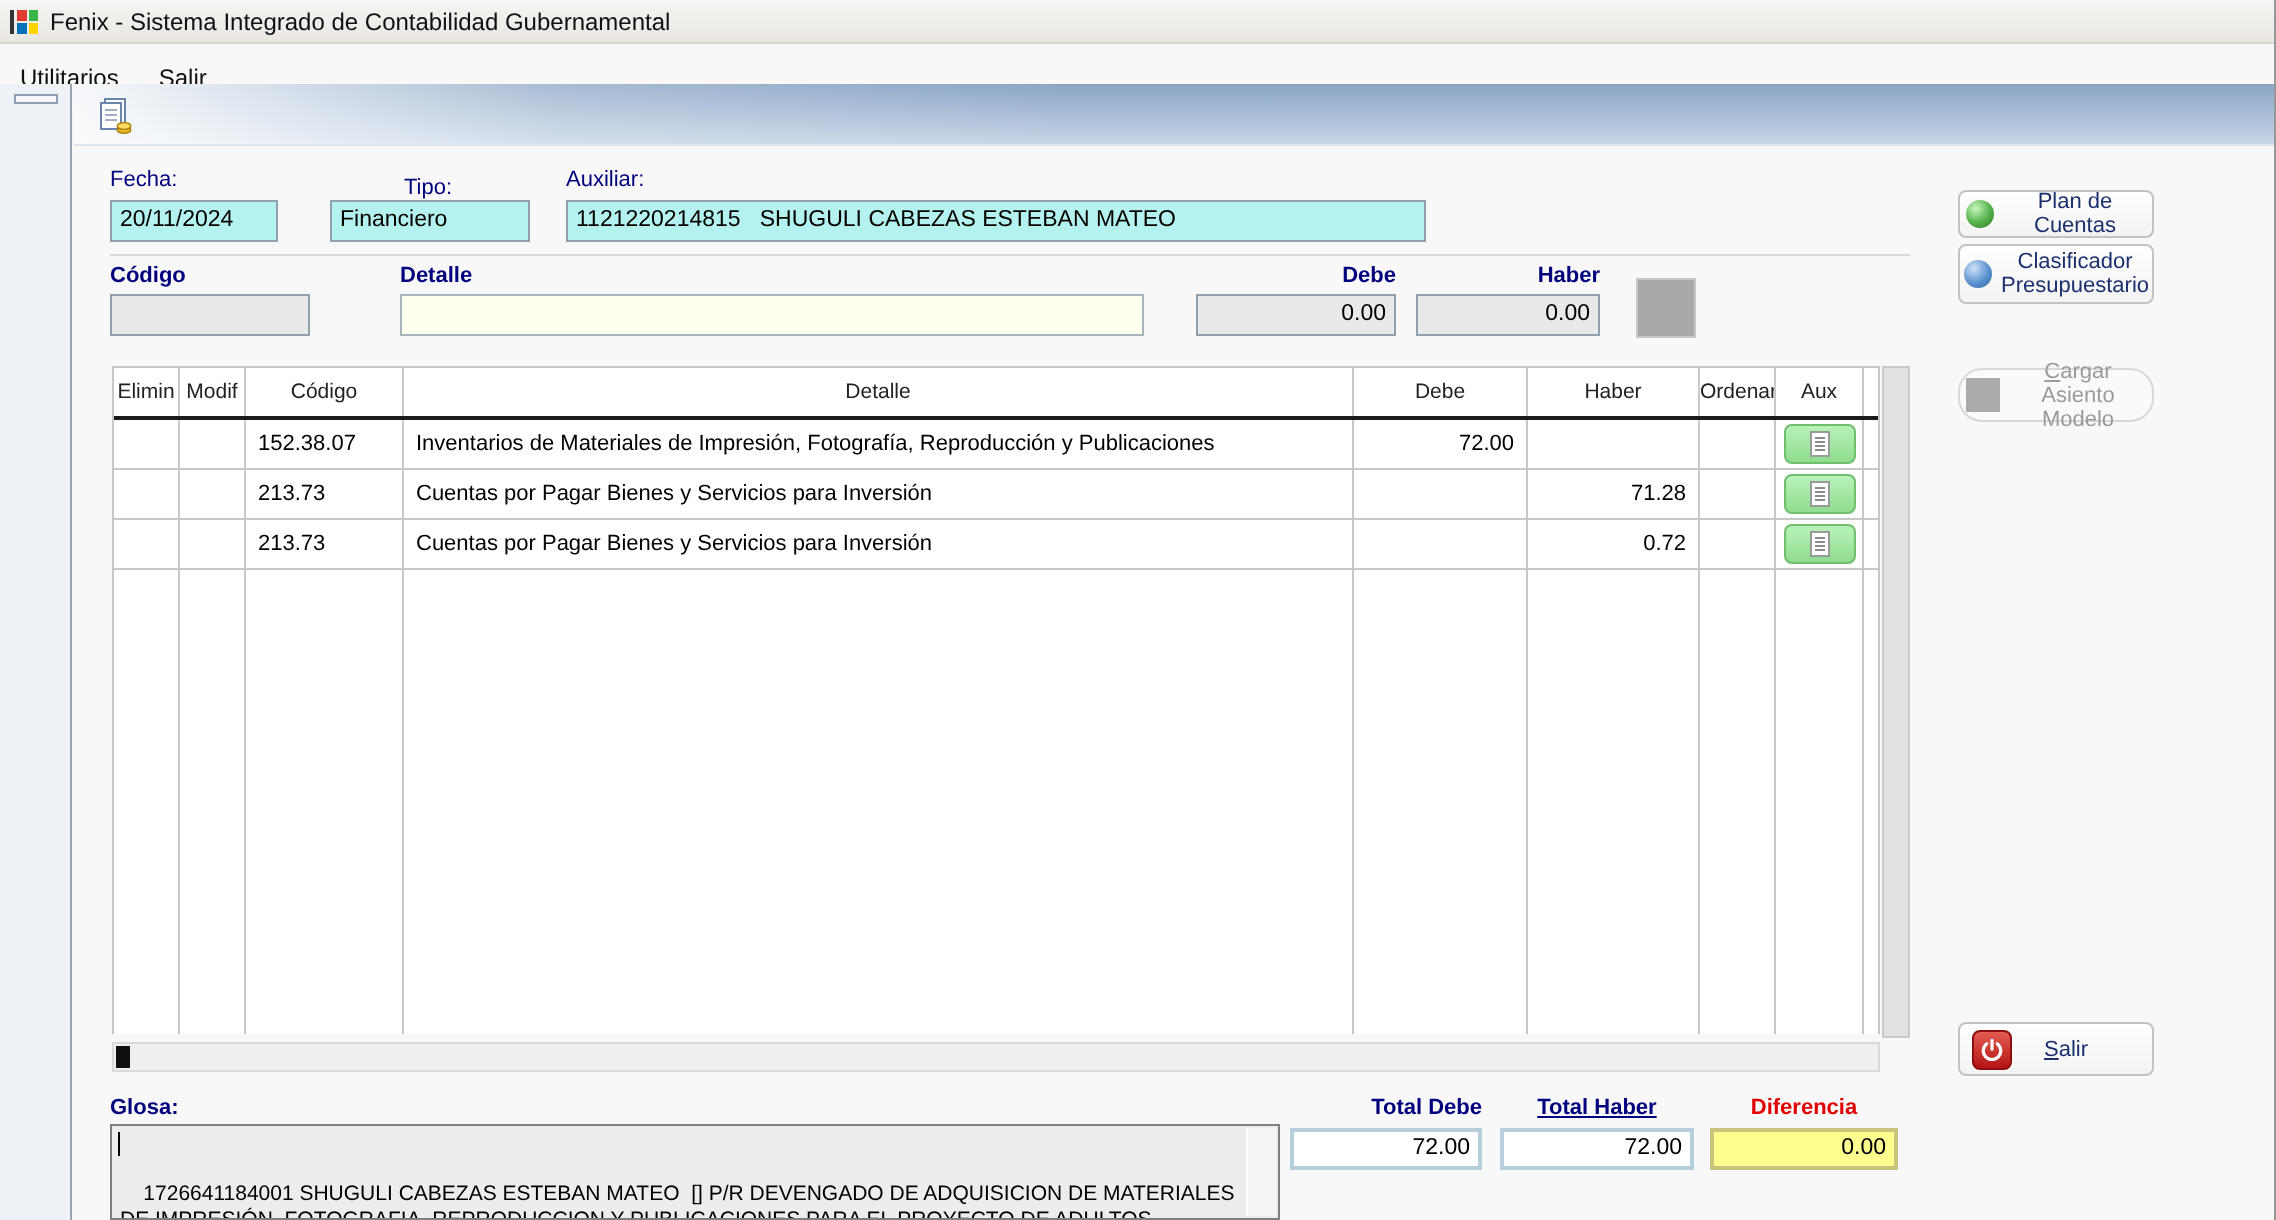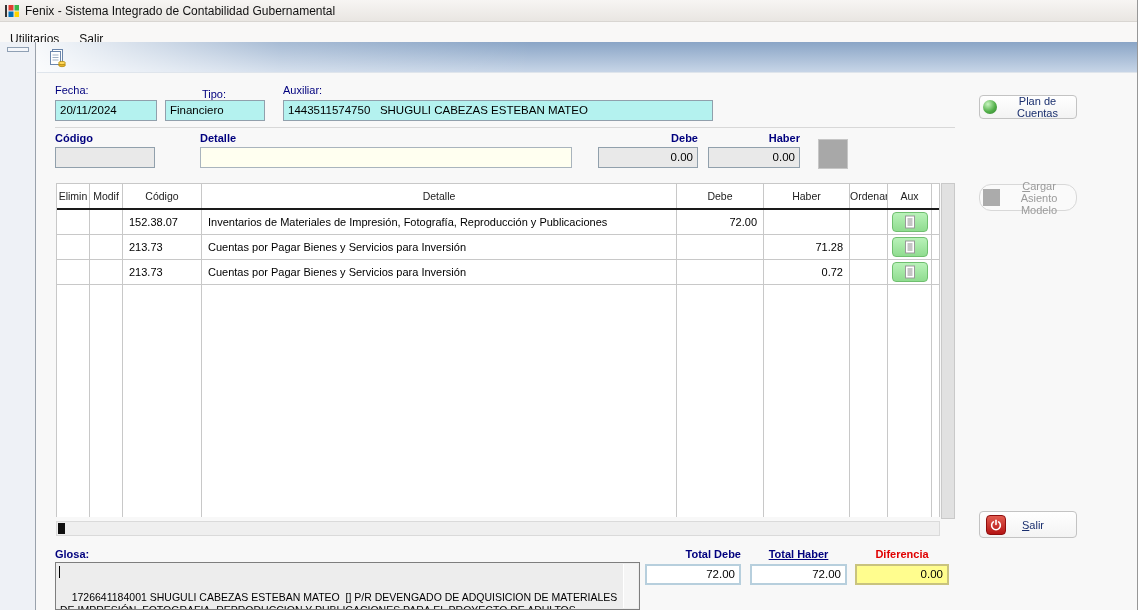--- a/index.html
+++ b/index.html
@@ -159,23 +159,23 @@
       <line x1="5.5" y1="13" x2="11.5" y2="13" stroke="#9fb0c4"></line>
       <ellipse cx="15" cy="18" rx="3.4" ry="1.7" fill="#e8b42c" stroke="#a67c00" stroke-width="0.7"></ellipse>
       <ellipse cx="15" cy="16" rx="3.4" ry="1.7" fill="#ffd95e" stroke="#a67c00" stroke-width="0.7"></ellipse>
     </svg>
   </div>
 
   <span class="lbl" style="left:55px; top:84px;">Fecha:</span>
   <span class="lbl" style="left:165px; top:88px;margin-left:37px;">Tipo:</span>
   <span class="lbl" style="left:283px; top:84px;">Auxiliar:</span>
 
-  <div class="fld cyan" style="left:55px; top:100px; width:102px;">20/11/2024</div>
+  <div class="fld cyan" style="left:55px; top:100px; width:84px;">20/11/2024</div>
   <div class="fld cyan" style="left:165px; top:100px; width:100px;">Financiero</div>
-  <div class="fld cyan" style="left:283px; top:100px; width:430px;">1443511574750   SHUGULI CABEZAS ESTEBAN MATEO</div>
+  <div class="fld cyan" style="left:283px; top:100px; width:430px;">1121220214815   SHUGULI CABEZAS ESTEBAN MATEO</div>
 
   <div class="sep" style="left:55px; top:127px; width:900px;"></div>
 
   <span class="lbl b" style="left:55px; top:132px;">Código</span>
   <span class="lbl b" style="left:200px; top:132px;">Detalle</span>
   <span class="lbl b" style="left:598px; top:132px; width:100px; text-align:right;">Debe</span>
   <span class="lbl b" style="left:708px; top:132px; width:92px; text-align:right;">Haber</span>
 
   <div class="fld gray" style="left:55px; top:147px; width:100px;"></div>
   <div class="fld ivory" style="left:200px; top:147px; width:372px;"></div>
@@ -277,20 +277,24 @@
 
   <div class="vscroll"></div>
   <div class="hscroll">
     <div class="hthumb"></div>
   </div>
 
   <div class="sbtn" style="top:95px; height:24px;">
     <span class="sphere green"></span>
     <span>Plan de Cuentas</span>
   </div>
+  <div class="sbtn" style="top:122px; height:30px;">
+    <span class="sphere blue"></span>
+    <span>Clasificador Presupuestario</span>
+  </div>
   <div class="sbtn disabled" style="top:184px; height:27px;">
     <span class="graysq-sm"></span>
     <span><u>C</u>argar Asiento Modelo</span>
   </div>
   <div class="sbtn" style="top:511px; height:27px; justify-content:flex-start; padding-left:6px; gap:16px;">
     <span class="power">
       <svg width="14" height="14" viewBox="0 0 16 16">
         <path d="M8 2.5v5" stroke="#fff" stroke-width="1.8" stroke-linecap="round"></path>
         <path d="M5 4.4a5 5 0 1 0 6 0" fill="none" stroke="#fff" stroke-width="1.8" stroke-linecap="round"></path>
       </svg>

